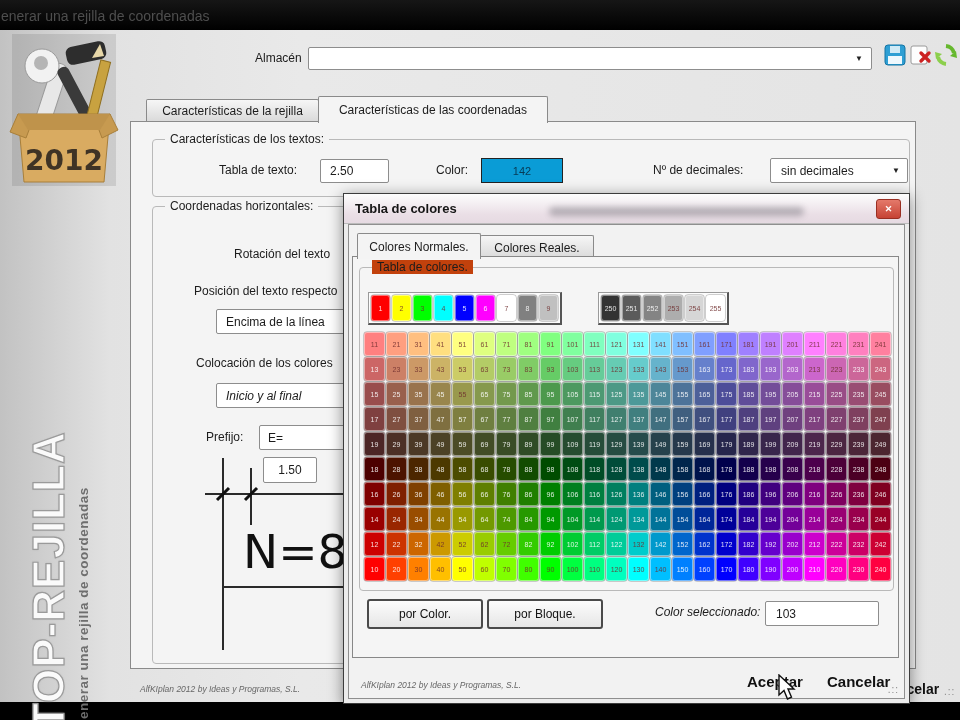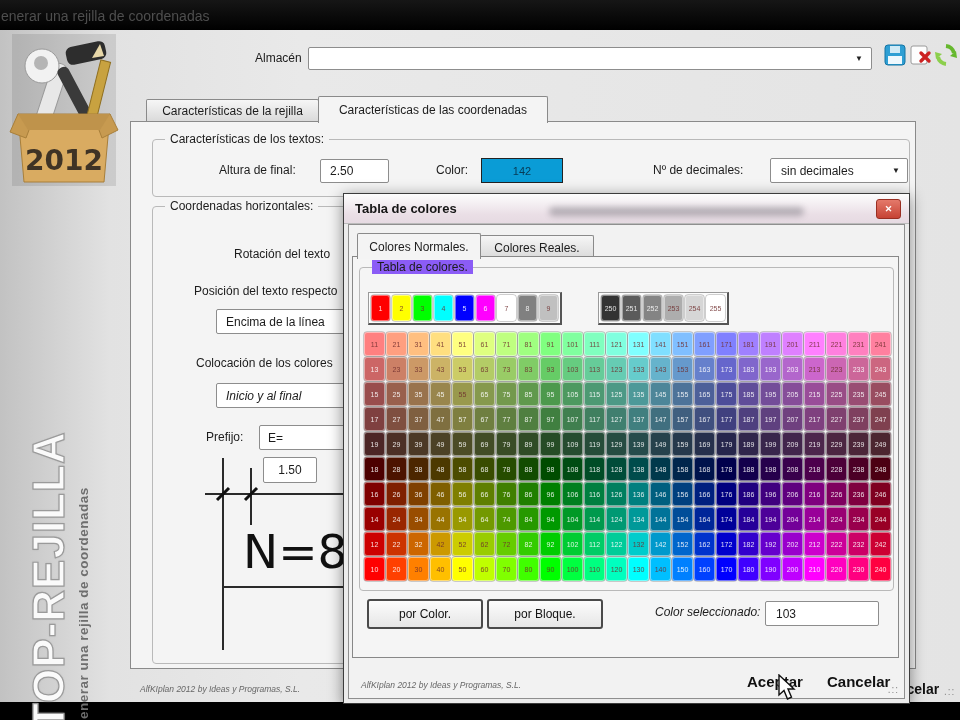--- a/index.html
+++ b/index.html
@@ -125,21 +125,21 @@
     <div class="abs tab inactive" style="left:146px;top:69px;width:171px;height:22px;z-index:1;">
       <span>Características de la rejilla</span>
     </div>
     <div class="abs tab active" style="left:318px;top:66px;width:228px;height:26px;z-index:3;">
       <span>Características de las coordenadas</span>
     </div>
     <div class="abs" id="tabpanel" style="z-index:2;left:130px;top:91px;">
 
       <div class="abs fieldset" style="left:21px;top:17px;width:756px;height:56px;">
         <div class="legend">Características de los textos:</div>
-        <div class="abs lbl" style="left:66px;top:23px;">Altura de final:</div>
+        <div class="abs lbl" style="left:66px;top:23px;">Tabla de texto:</div>
         <div class="abs inputbox" style="left:167px;top:19px;width:58px;height:22px;padding-left:9px;">2.50</div>
         <div class="abs lbl" style="left:283px;top:23px;">Color:</div>
         <div class="abs" id="color-value-button" style="left: 328px; top: 18px; width: 80px; height: 23px; border: 1px solid rgb(34, 34, 34); display: flex; align-items: center; justify-content: center; font-size: 11px; color: rgb(8, 58, 84); background: rgb(10, 156, 214);">142</div>
         <div class="abs lbl" style="left:500px;top:23px;">Nº de decimales:</div>
         <div class="abs inputbox" style="left:617px;top:18px;width:136px;height:23px;">
           <span style="flex:1;padding-left:10px;">sin decimales</span>
           <span class="arrow" style="padding-right:7px;">▼</span>
         </div>
       </div>
 
@@ -183,21 +183,21 @@
     </div>
     <div class="abs" id="dlg-body">
       <div class="abs tab active" style="left:8px;top:8px;width:122px;height:25px;z-index:2;">
         <span>Colores Normales.</span>
       </div>
       <div class="abs tab inactive" style="left:131px;top:10px;width:112px;height:23px;z-index:1;">
         <span>Colores Reales.</span>
       </div>
       <div class="abs" id="dlg-tabpage" style="z-index:1;">
         <div class="abs fieldset" id="dlg-group" style="background:#f5f5f5;">
-          <div class="legend" style="background:#8b5cf6;">Tabla de colores.</div>
+          <div class="legend" style="background:#c2410c;">Tabla de colores.</div>
           <div class="abs swatch-strip" style="left:8px;top:24px;" id="basic-row">
               <div class="sw basic" style="background: rgb(255, 0, 0);">
                 <span style="color: rgba(255, 255, 255, 0.85);">1</span>
               </div>
               <div class="sw basic" style="background: rgb(255, 255, 0);">
                 <span style="color: rgba(110, 45, 45, 0.85);">2</span>
               </div>
               <div class="sw basic" style="background: rgb(0, 255, 0);">
                 <span style="color: rgba(110, 45, 45, 0.85);">3</span>
               </div>

